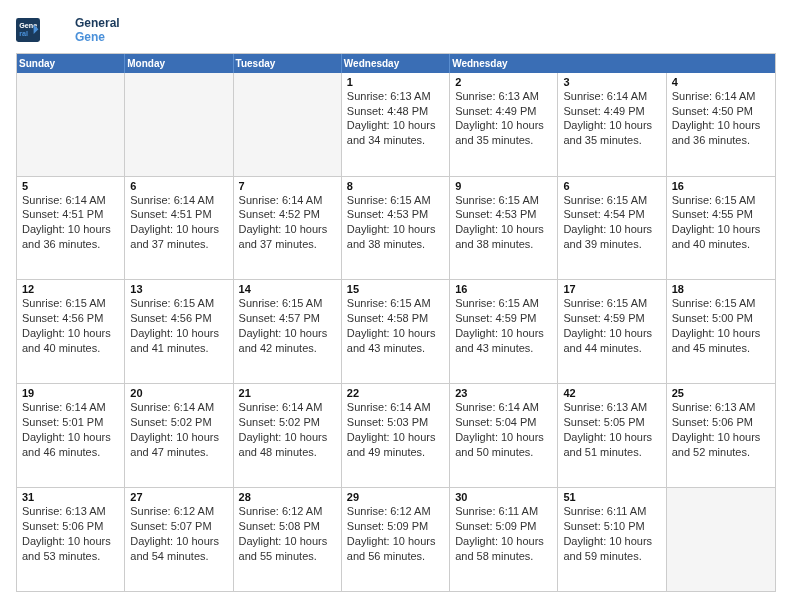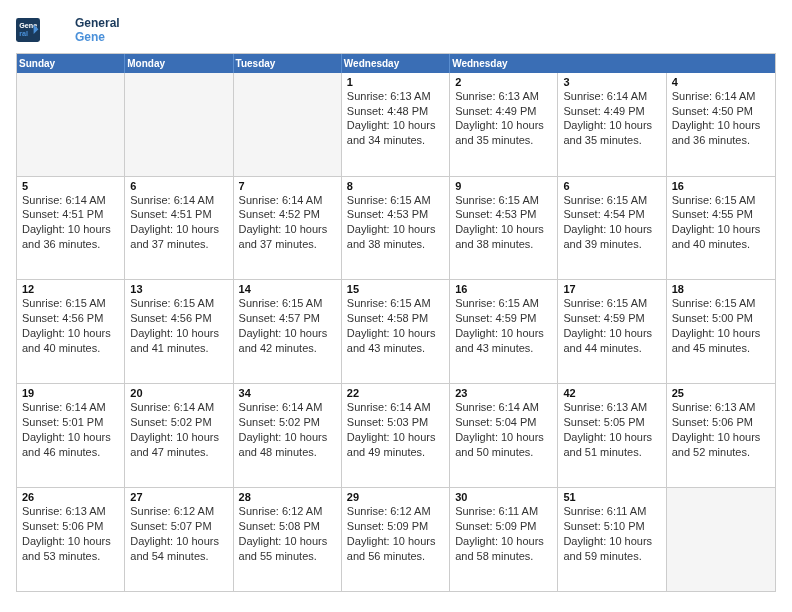--- a/index.html
+++ b/index.html
@@ -282,21 +282,21 @@
 and 46 minutes.</div>
           </div>
           <div class="cal-cell">
             <div class="day-num">20</div>
             <div class="day-info" style="white-space: pre-line;">Sunrise: 6:14 AM
 Sunset: 5:02 PM
 Daylight: 10 hours
 and 47 minutes.</div>
           </div>
           <div class="cal-cell">
-            <div class="day-num">34</div>
+            <div class="day-num">21</div>
             <div class="day-info" style="white-space: pre-line;">Sunrise: 6:14 AM
 Sunset: 5:02 PM
 Daylight: 10 hours
 and 48 minutes.</div>
           </div>
           <div class="cal-cell">
             <div class="day-num">22</div>
             <div class="day-info" style="white-space: pre-line;">Sunrise: 6:14 AM
 Sunset: 5:03 PM
 Daylight: 10 hours
@@ -319,21 +319,21 @@
           <div class="cal-cell">
             <div class="day-num">25</div>
             <div class="day-info" style="white-space: pre-line;">Sunrise: 6:13 AM
 Sunset: 5:06 PM
 Daylight: 10 hours
 and 52 minutes.</div>
           </div>
         </div>
         <div class="cal-row">
           <div class="cal-cell">
-            <div class="day-num">26</div>
+            <div class="day-num">31</div>
             <div class="day-info" style="white-space: pre-line;">Sunrise: 6:13 AM
 Sunset: 5:06 PM
 Daylight: 10 hours
 and 53 minutes.</div>
           </div>
           <div class="cal-cell">
             <div class="day-num">27</div>
             <div class="day-info" style="white-space: pre-line;">Sunrise: 6:12 AM
 Sunset: 5:07 PM
 Daylight: 10 hours

